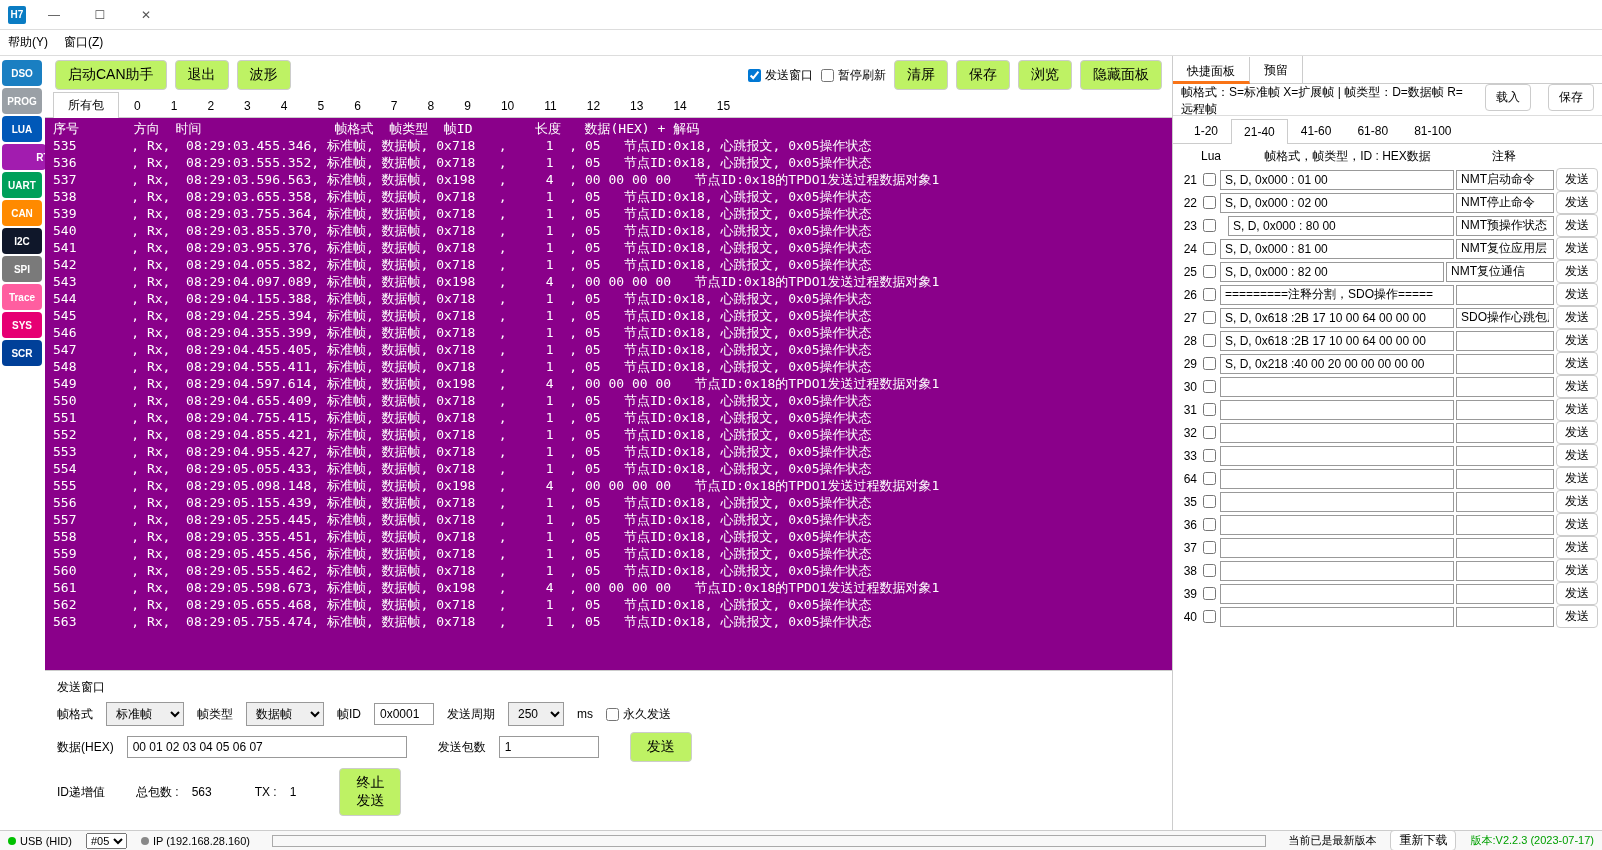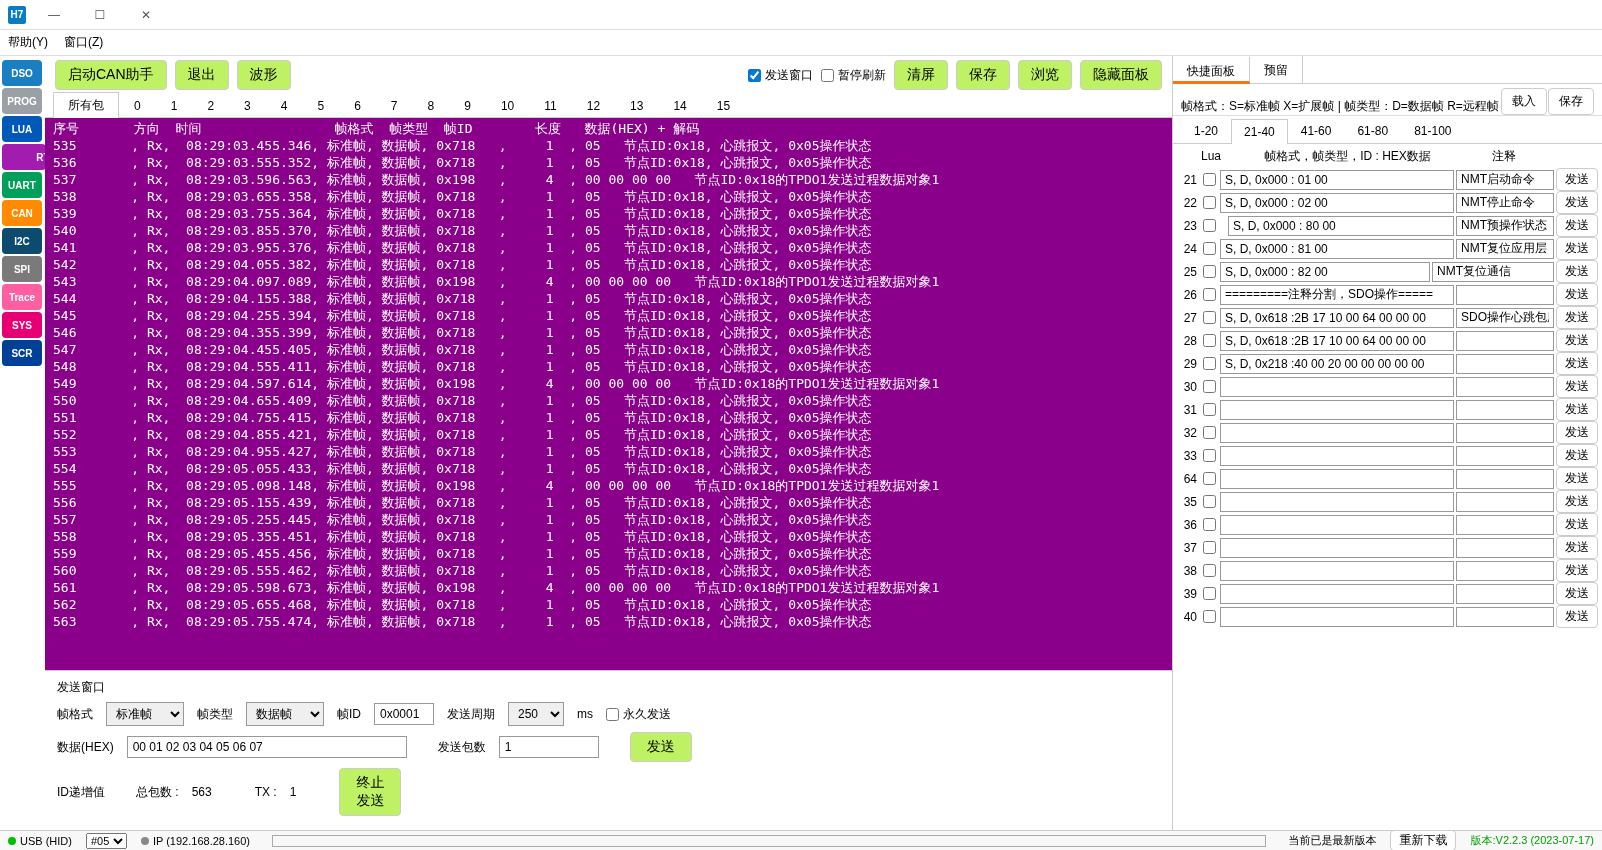--- a/index.html
+++ b/index.html
@@ -26,21 +26,21 @@
 .dataview{flex:1;background:#8a008a;color:#fff;font-family:Consolas,monospace;font-size:13px;overflow:auto;padding:2px 8px;line-height:17px;white-space:pre}
 .sendpanel{border-top:1px solid #ccc;padding:8px 12px}
 .sendtitle{font-size:12px;margin-bottom:6px}
 .sendrow{display:flex;align-items:center;gap:13px;margin-bottom:6px;font-size:12px}
 .sendrow label{white-space:nowrap}
 .sendrow select,.sendrow input[type=text]{border:1px solid #999;padding:3px 5px;font-size:12px}
 .right{width:430px;background:#fff;border-left:1px solid #ccc;display:flex;flex-direction:column}
 .rtabs{height:28px;display:flex;border-bottom:1px solid #ccc}
 .rtab{padding:6px 14px;font-size:12px;cursor:pointer;border-right:1px solid #ccc}
 .rtab.active{background:#fff;border-bottom:3px solid #f97316;position:relative;top:1px}
-.rhead{height:32px;display:flex;align-items:flex-end;padding:0 8px;gap:1px;font-size:12px;border-bottom:1px solid #ddd}
+.rhead{height:32px;display:flex;align-items:flex-start;padding:0 8px;gap:17px;font-size:12px;border-bottom:1px solid #ddd}
 .rbtn{border:1px solid #ccc;border-radius:4px;padding:4px 10px;font-size:12px;background:#fff;cursor:pointer}
 .pagetabs{height:28px;display:flex;align-items:flex-end;padding:0 8px;gap:0;border-bottom:1px solid #ccc}
 .ptab{padding:5px 12px;font-size:12px;cursor:pointer;border:1px solid transparent;border-bottom:none}
 .ptab.active{border-color:#ccc;background:#fff;position:relative;top:1px}
 .listhead{height:24px;display:flex;align-items:center;padding:0 8px;font-size:12px;gap:0}
 .listbody{flex:1;overflow:auto;padding:0 4px}
 .lrow{display:flex;align-items:center;gap:2px;height:23px;font-size:12px}
 .lrownum{width:22px;text-align:right;padding-right:2px}
 .lrow input[type=checkbox]{margin:0 2px}
 .lrow input[type=text]{border:1px solid #999;padding:2px 4px;font-size:12px}
@@ -68,21 +68,21 @@
 </div>
 
 <div class="main">
   <div class="sidebar" id="sidebar">
       <div class="sbtn" style="background: rgb(26, 127, 194);">DSO</div>
       <div class="sbtn" style="background: rgb(154, 160, 166);">PROG</div>
       <div class="sbtn" style="background: rgb(0, 88, 184);">LUA</div>
       <div class="sbtn" style="background: #a21caf; padding-left: 44px;">RTT</div>
       <div class="sbtn" style="background: rgb(0, 160, 90);">UART</div>
       <div class="sbtn" style="background: rgb(255, 138, 0);">CAN</div>
-      <div class="sbtn" style="background: #0c4a6e;">I2C</div>
+      <div class="sbtn" style="background: #0f172a;">I2C</div>
       <div class="sbtn" style="background: rgb(122, 122, 122);">SPI</div>
       <div class="sbtn" style="background: rgb(255, 94, 160);">Trace</div>
       <div class="sbtn" style="background: rgb(230, 0, 115);">SYS</div>
       <div class="sbtn" style="background: rgb(0, 64, 153);">SCR</div>
     </div>
 
   <div class="center">
     <div class="toolbar">
       <button class="btn">启动CAN助手</button>
       <button class="btn">退出</button>
@@ -238,21 +238,21 @@
           <span class="lrownum">24</span>
           <input type="checkbox" style="">
           <input type="text" style="flex: 1 1 0%;" value="S, D, 0x000 : 81 00">
           <input type="text" style="width: 98px;" value="NMT复位应用层">
           <button class="sendbtn">发送</button>
         </div>
         <div class="lrow">
           <span class="lrownum">25</span>
           <input type="checkbox" style="">
           <input type="text" style="flex: 1 1 0%;" value="S, D, 0x000 : 82 00">
-          <input type="text" style="width: 122px;" value="NMT复位通信">
+          <input type="text" style="width: 108px;" value="NMT复位通信">
           <button class="sendbtn">发送</button>
         </div>
         <div class="lrow">
           <span class="lrownum">26</span>
           <input type="checkbox" style="">
           <input type="text" style="flex: 1 1 0%;" value="=========注释分割，SDO操作=====">
           <input type="text" style="width: 98px;" value="">
           <button class="sendbtn">发送</button>
         </div>
         <div class="lrow">

